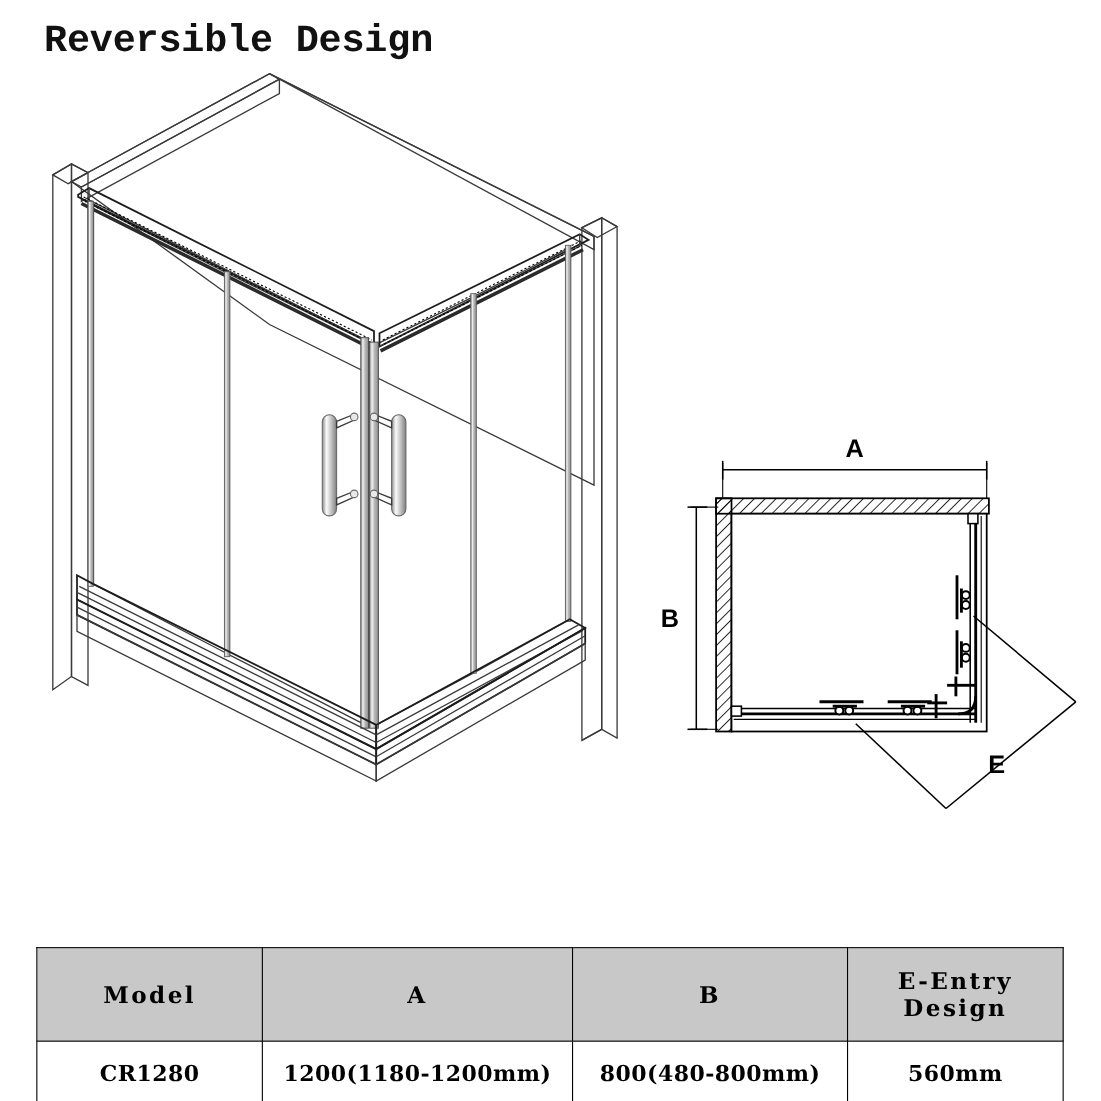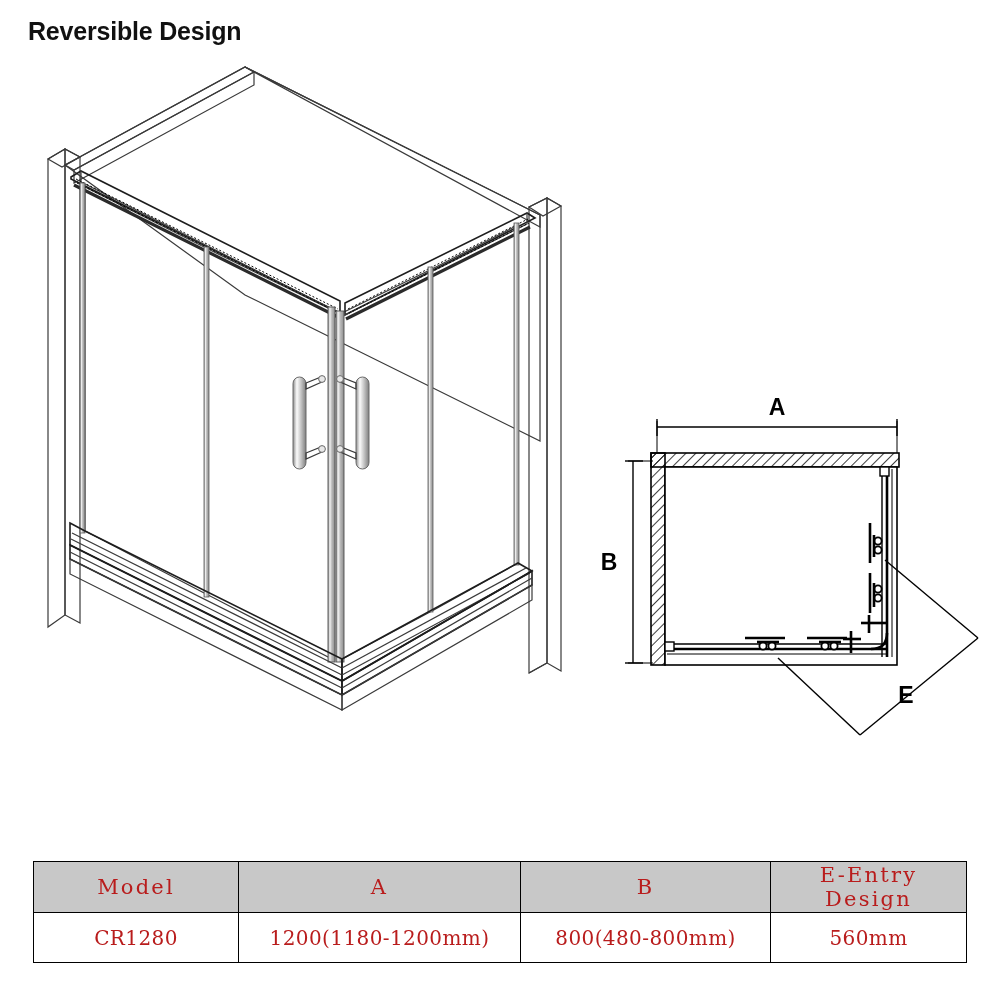--- a/index.html
+++ b/index.html
@@ -10,26 +10,26 @@
   }
   body {
     width: 1001px; height: 1001px;
     position: relative;
     font-family: "Liberation Sans", sans-serif;
     overflow: hidden;
   }
 
   #page-title {
     position: absolute;
-    left: 28px; top: 17px;
-    font-size: 25px;
+    left: 40px; top: 17px;
+    font-size: 35px;
     font-weight: bold;
     color: #111111;
     letter-spacing: -0.2px;
-    font-family: Liberation Sans, sans-serif;
+    font-family: Liberation Mono, monospace;
     white-space: nowrap;
   }
 
   #iso-view {
     position: absolute;
     left: 40px; top: 55px;
     width: 540px; height: 710px;
   }
   #plan-view {
     position: absolute;
@@ -43,23 +43,23 @@
     left: 33px; top: 861px;
     width: 933px;
     border-collapse: collapse;
     table-layout: fixed;
     font-family: "DejaVu Serif", "Liberation Serif", serif;
   }
   #spec-table td, #spec-table th {
     border: 1.6px solid #000000;
     text-align: center;
     vertical-align: middle;
-    font-weight: normal;
-    color: #b91c1c;
-    padding: 1px;
+    font-weight: bold;
+    color: #000000;
+    padding: 17px;
   }
   #spec-table thead th {
     background: #c8c8c8;
     height: 48px;
     font-size: 21px;
     letter-spacing: 2.2px;
   }
   #spec-table tbody td {
     background: #ffffff;
     height: 50px;

